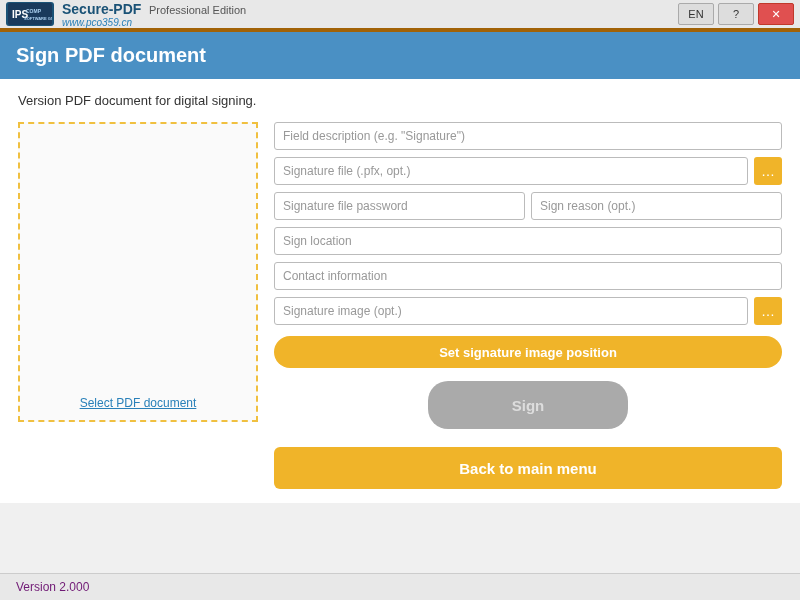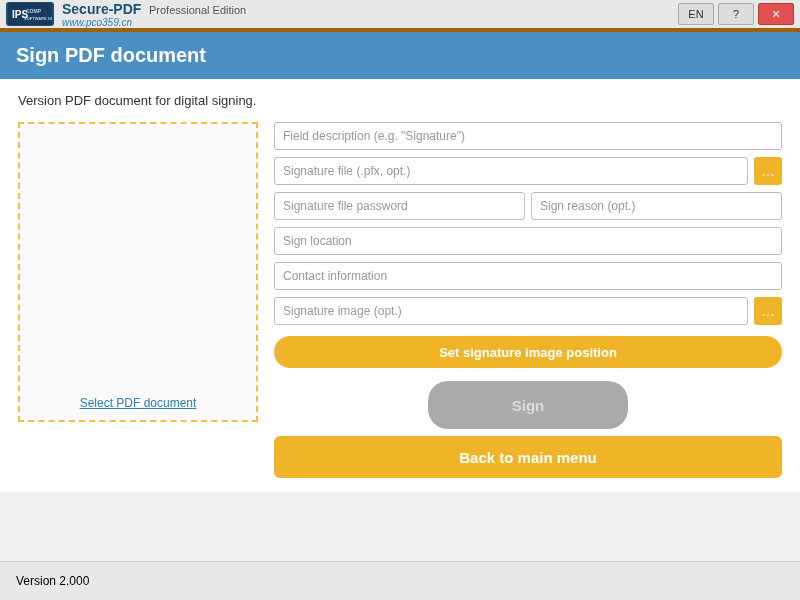--- a/index.html
+++ b/index.html
@@ -182,30 +182,30 @@
     .back-btn {
       height: 42px;
       background: #f0b429;
       border: none;
       border-radius: 6px;
       cursor: pointer;
       font-size: 15px;
       color: white;
       font-weight: bold;
       width: 100%;
-      margin-top: 0;
+      margin-top: 11px;
     }
 
     
     .footer {
       background: #e8e8e8;
       border-top: 1px solid #ccc;
-      padding: 12px 16px;
+      padding: 6px 16px;
       font-size: 12px;
-      color: #000000;
+      color: #701a75;
       position: absolute;
       bottom: 0;
       left: 0;
       right: 0;
     }
   </style>
 </head>
 <body>
 
 <div class="title-bar">

